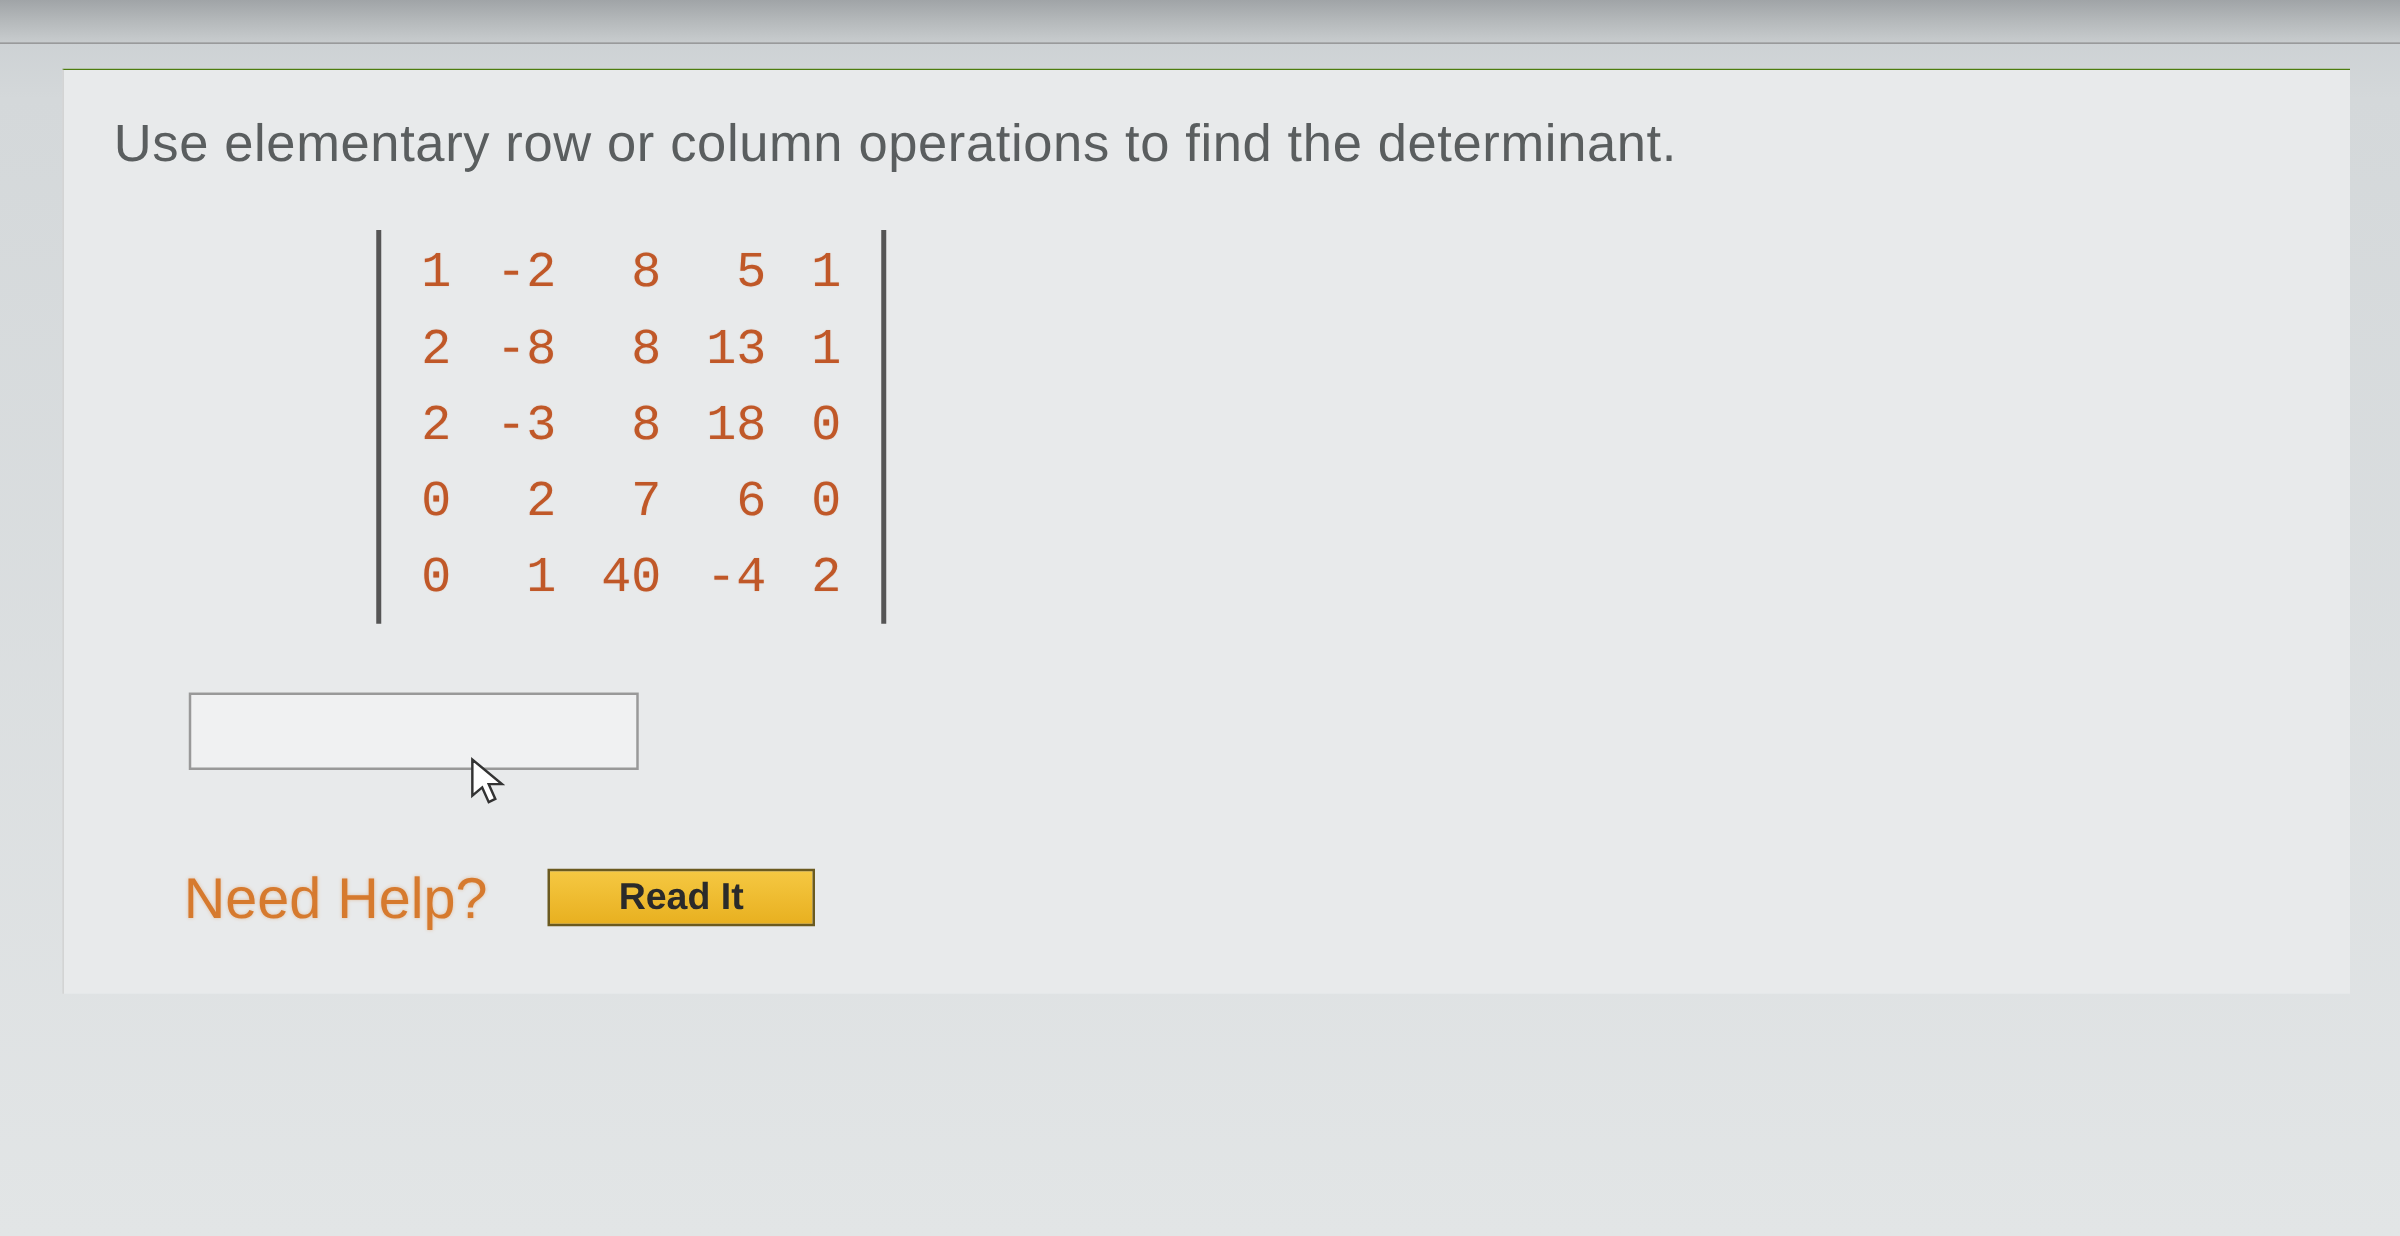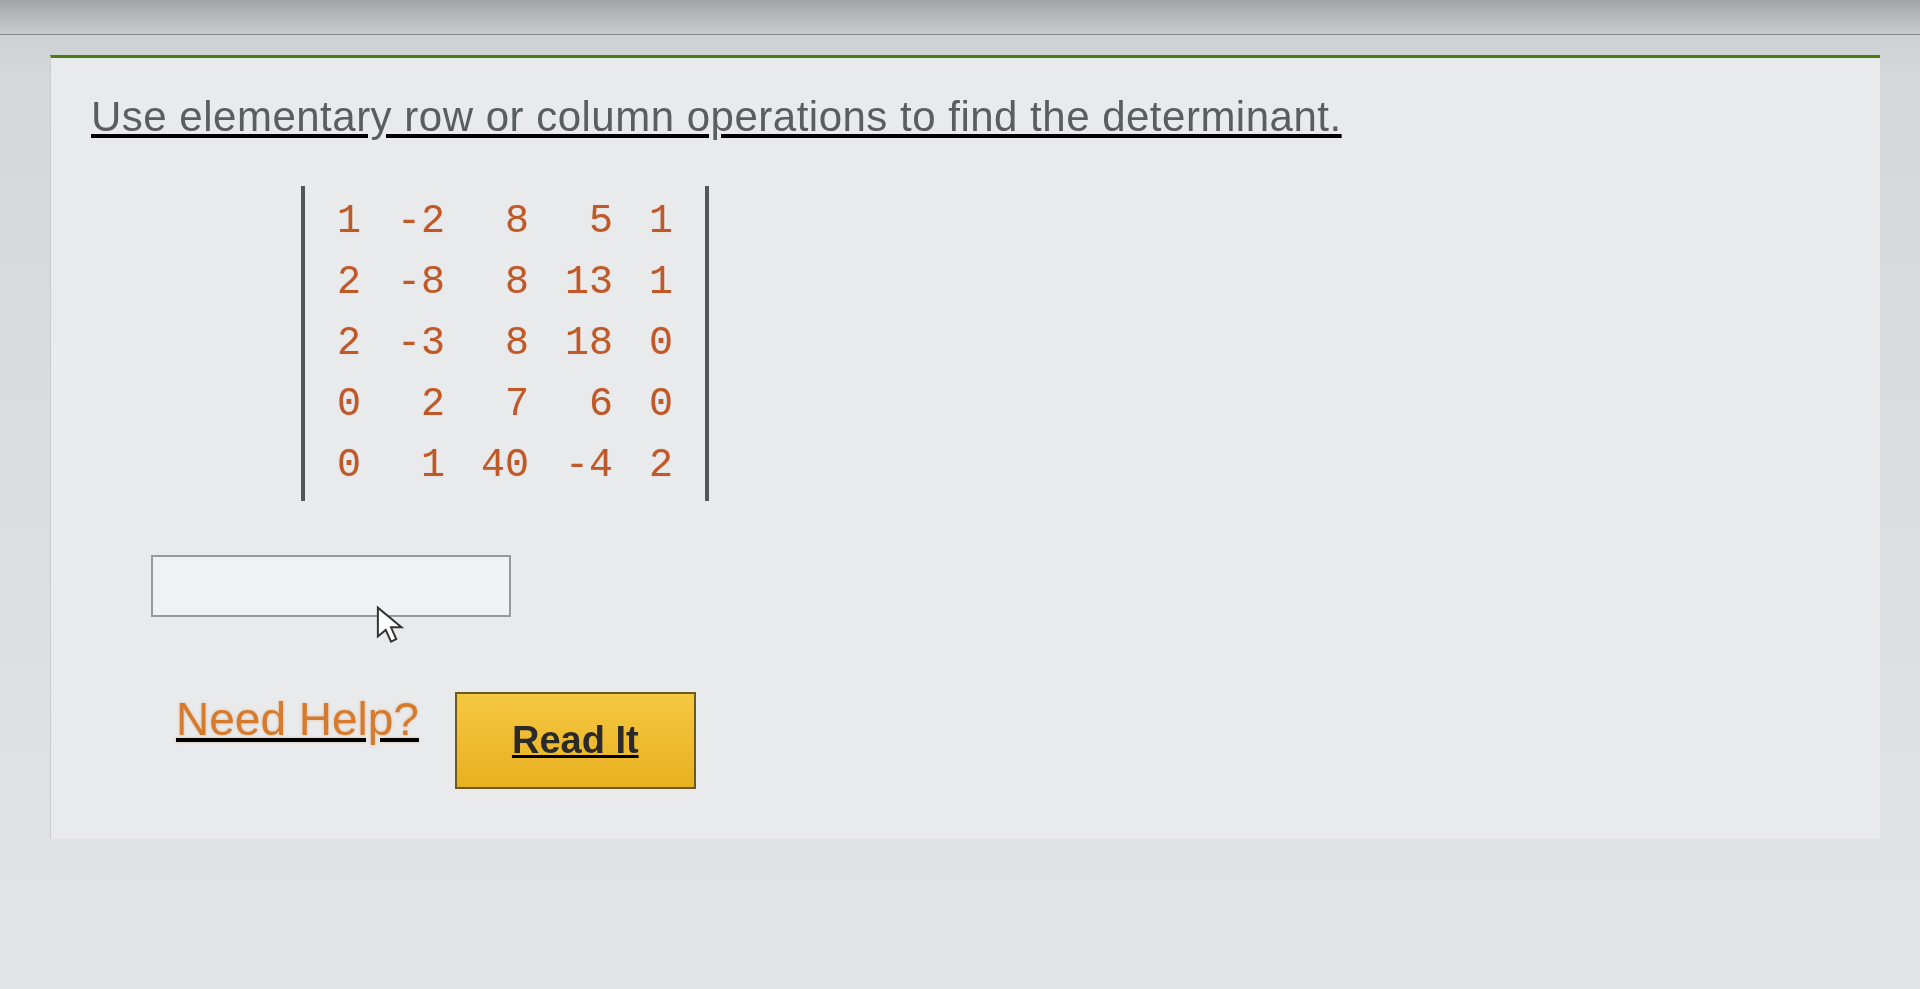--- a/index.html
+++ b/index.html
@@ -20,22 +20,21 @@
       height: 35px;
       background: linear-gradient(to bottom, #a0a4a7 0%, #b5b9bb 50%, #c8ccce 100%);
       border-bottom: 1px solid #888;
     }
     .content-panel {
       margin: 20px 0 0 50px;
       background: #e8eaeb;
       padding: 35px 40px 50px 40px;
       width: 1830px;
       border-left: 1px solid #ccc;
-      border-top: 3px solid #4d7c0f;
-      text-decoration: underline;
+      border-top: 1px solid #4d7c0f;
     }
     .question-text {
       font-size: 42px;
       color: #5a5e5f;
       letter-spacing: 0.5px;
       margin-bottom: 45px;
     }
     .matrix-container {
       margin-left: 210px;
       display: inline-block;
@@ -77,35 +76,36 @@
       width: 360px;
       height: 62px;
       border: 2px solid #999;
       background: #f0f1f2;
       font-size: 28px;
       padding: 0 10px;
       outline: none;
     }
     .help-section {
       margin-top: 75px;
-      margin-left: 85px;
+      margin-left: 56px;
       display: flex;
-      gap: 36px;
+      align-items: center;
+      gap: 48px;
     }
     .need-help-label {
       font-size: 46px;
       color: #d67a2e;
       font-weight: 500;
       text-shadow: 0 0 3px rgba(214,122,46,0.4);
     }
     .read-it-button {
       background: linear-gradient(to bottom, #f5c842 0%, #e8b020 100%);
       border: 2px solid #6b5a1f;
-      padding: 25px 55px;
-      font-size: 38px;
+      padding: 4px 55px;
+      font-size: 30px;
       font-weight: bold;
       color: #2a2a2a;
       cursor: pointer;
       font-family: Verdana, Geneva, sans-serif;
     }
     .cursor-icon {
       position: absolute;
       left: 375px;
       top: 605px;
       pointer-events: none;

